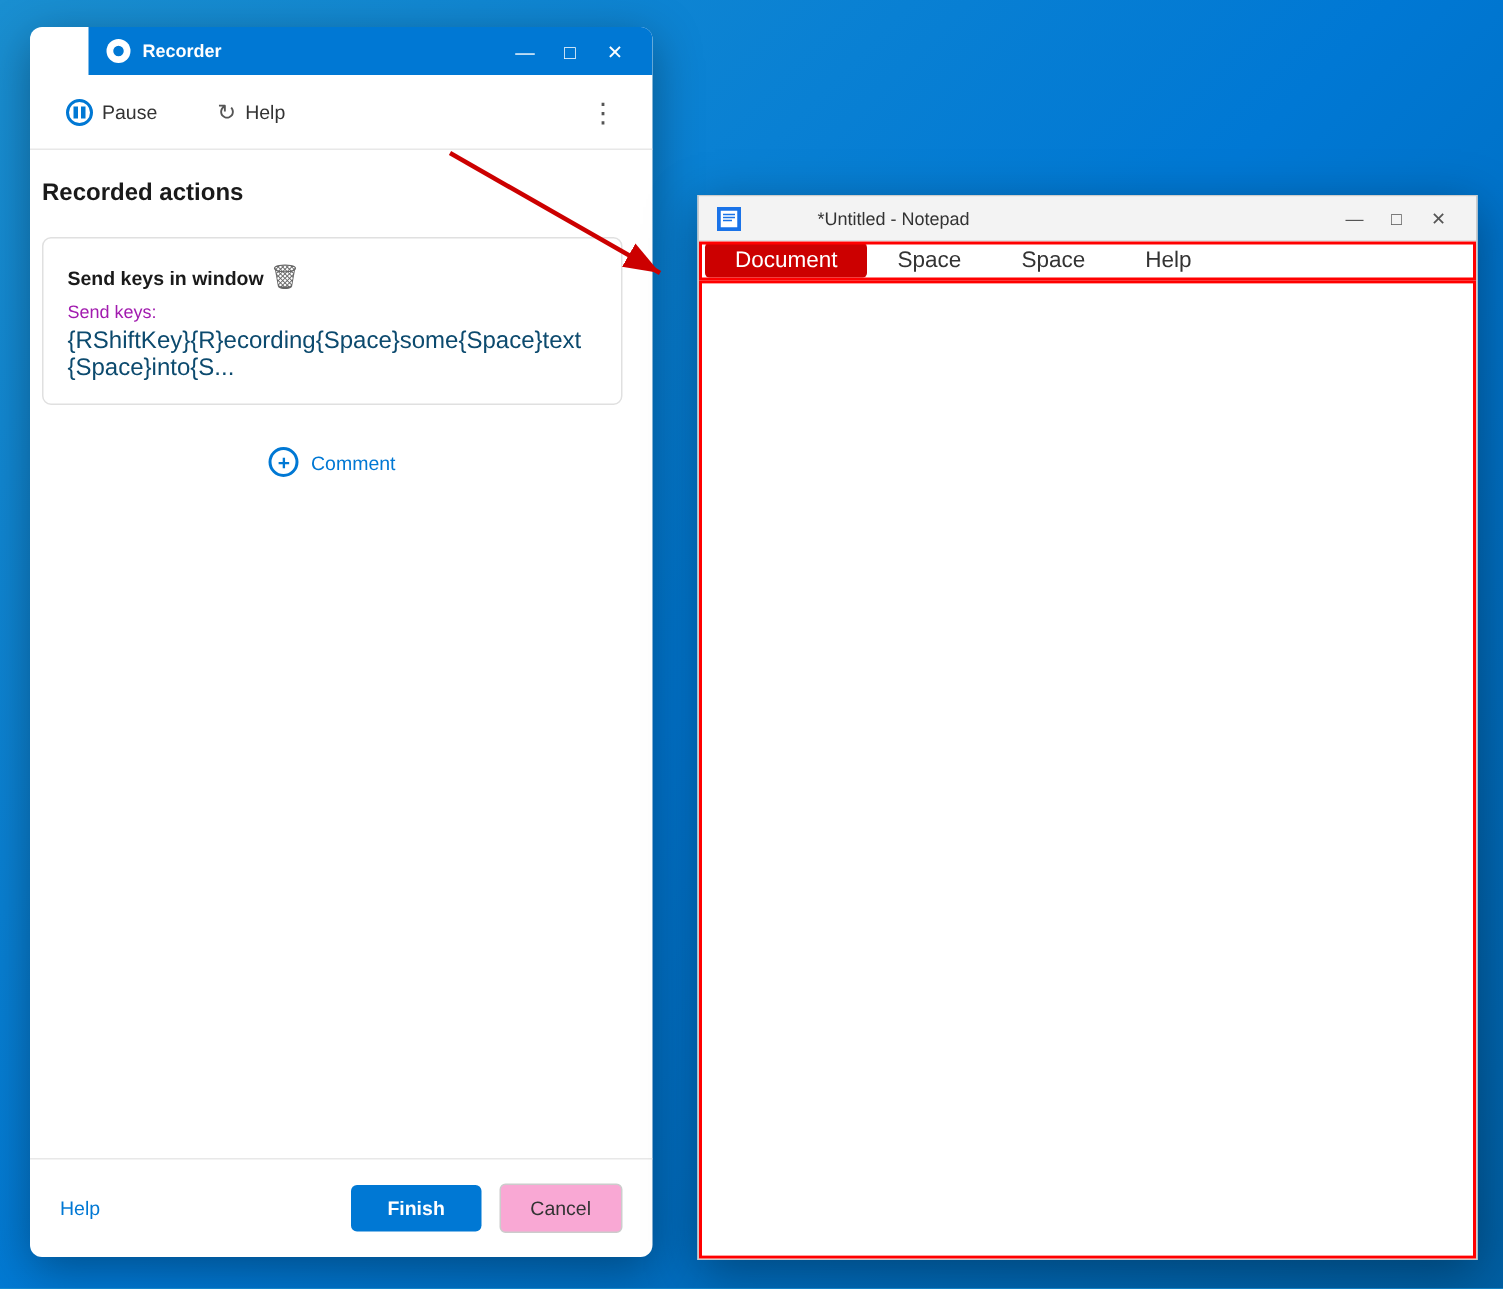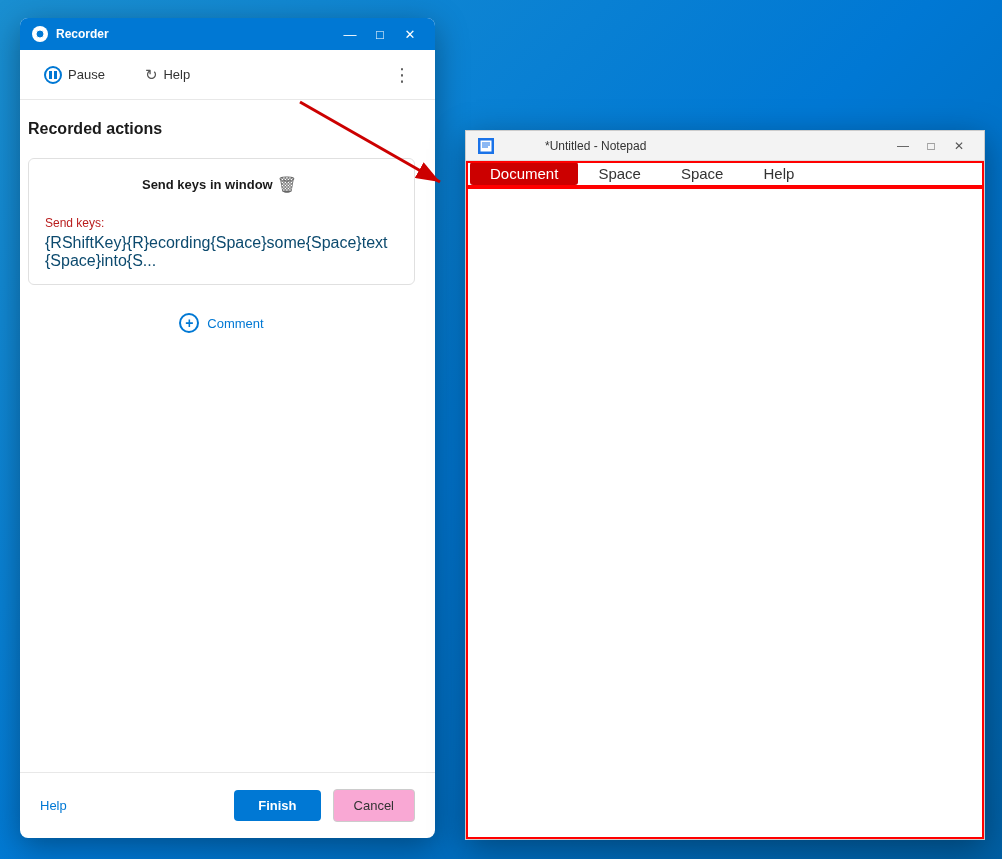--- a/index.html
+++ b/index.html
@@ -37,20 +37,21 @@
     }
 
     .recorder-titlebar {
       background: #0078d4;
       color: white;
       display: flex;
       align-items: center;
       padding: 0 12px;
       height: 32px;
       flex-shrink: 0;
+      margin-left: 39px;
     }
 
     .recorder-titlebar-icon {
       width: 16px;
       height: 16px;
       background: white;
       border-radius: 50%;
       margin-right: 8px;
       display: flex;
       align-items: center;
@@ -172,43 +173,43 @@
       border: 1px solid #e0e0e0;
       border-radius: 6px;
       padding: 14px 16px;
       margin-bottom: 12px;
       position: relative;
     }
 
     .action-card-header {
       display: flex;
       align-items: center;
-      justify-content: center;
-      margin-bottom: 20px;
+      justify-content: flex-start;
+      margin-bottom: 4px;
     }
 
     .action-title {
       font-size: 13px;
       font-weight: 600;
       color: #1a1a1a;
     }
 
     .delete-btn {
       background: transparent;
       border: none;
       cursor: pointer;
       color: #666;
       font-size: 16px;
       padding: 2px 4px;
       border-radius: 3px;
     }
 
     .action-detail-label {
       font-size: 12px;
-      color: #b91c1c;
+      color: #a21caf;
       margin-bottom: 4px;
     }
 
     .action-detail-value {
       font-size: 16px;
       color: #0c4a6e;
       word-break: break-all;
     }
 
     .add-comment-btn {

